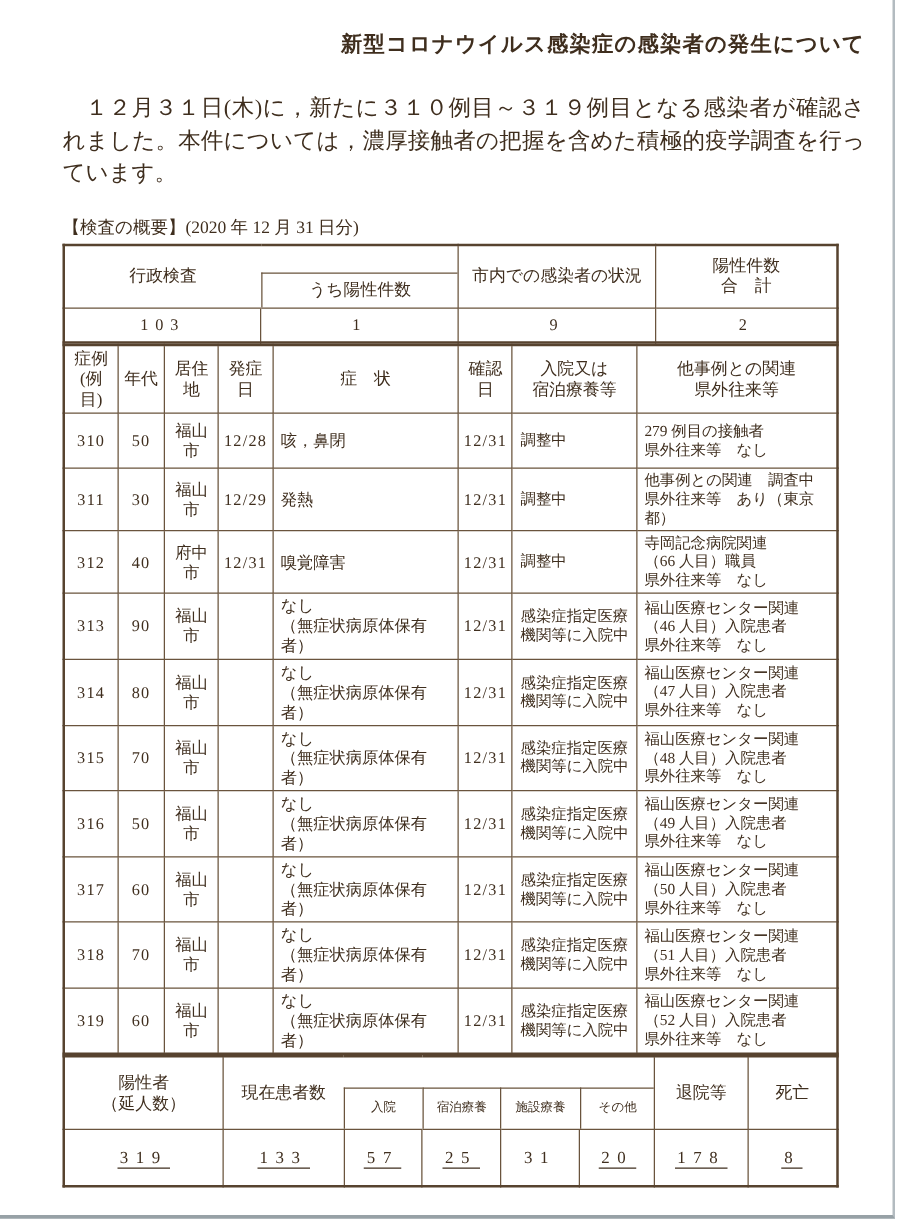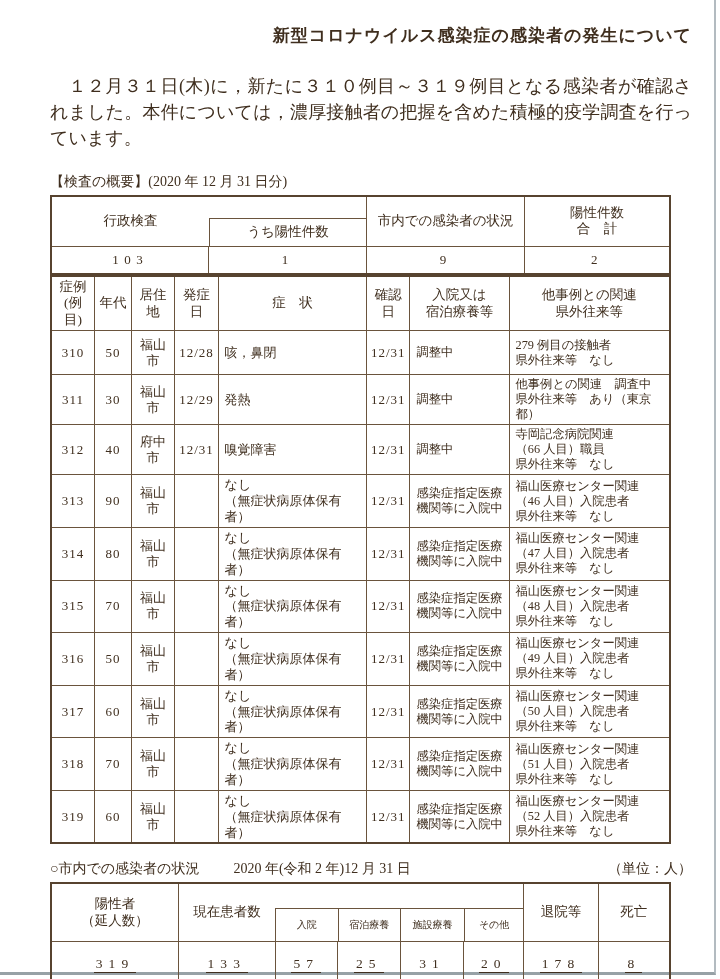--- a/index.html
+++ b/index.html
@@ -283,25 +283,20 @@
       <td class="td-c num">12/31</td>
       <td class="td-l pre small">感染症指定医療
 機関等に入院中</td>
       <td class="td-l pre small">福山医療センター関連
 （52 人目）入院患者
 県外往来等　なし</td>
     </tr>
   </tbody>
   </table>
 
-  <div class="city-caption">
-    <span>○市内での感染者の状況</span>
-    <span class="date">2020 年(令和 2 年)12 月 31 日</span>
-    <span class="unit">（単位：人）</span>
-  </div>
   <table class="t3">
     <colgroup>
       <col style="width:20.6%">
         <col style="width:15.6%">
         <col style="width:10.1%">
         <col style="width:10.1%">
       <col style="width:10.3%">
         <col style="width:9.7%">
         <col style="width:12%">
         <col style="width:11.6%">

